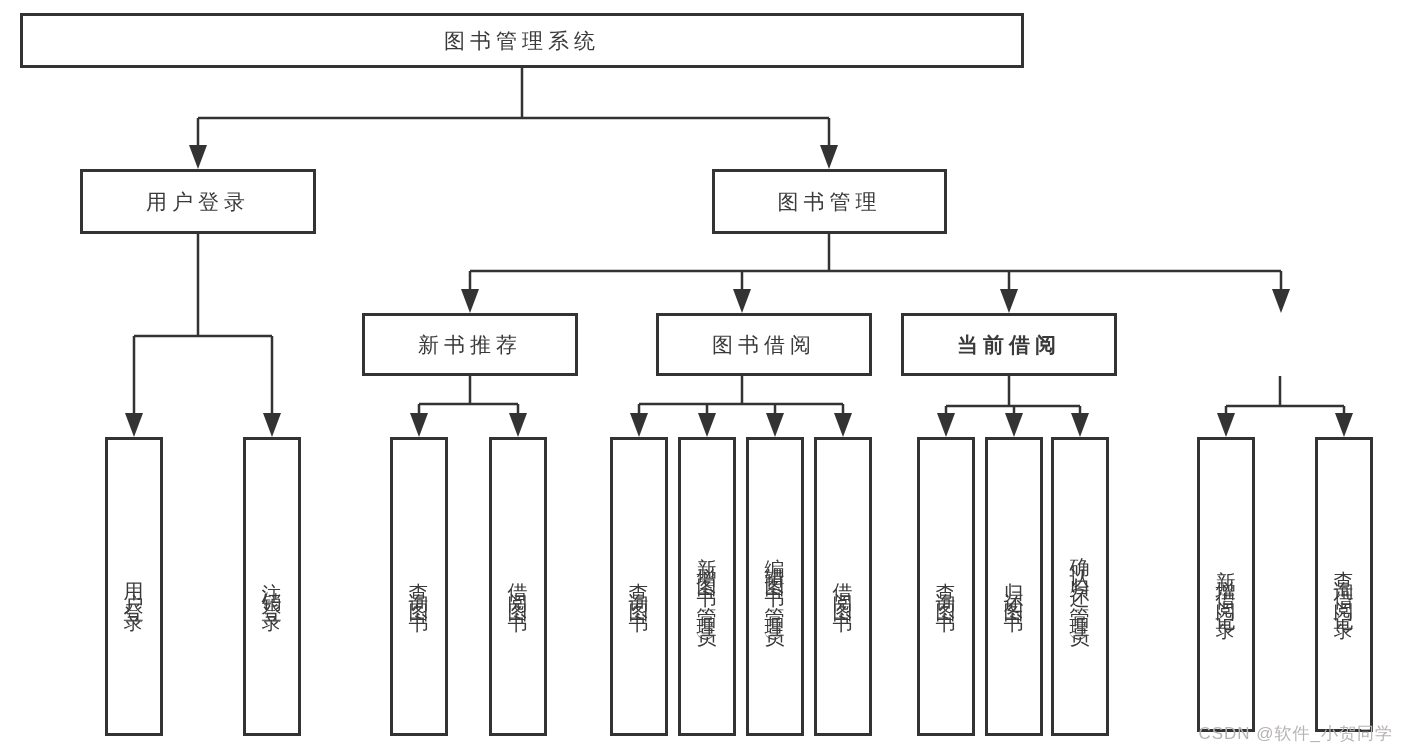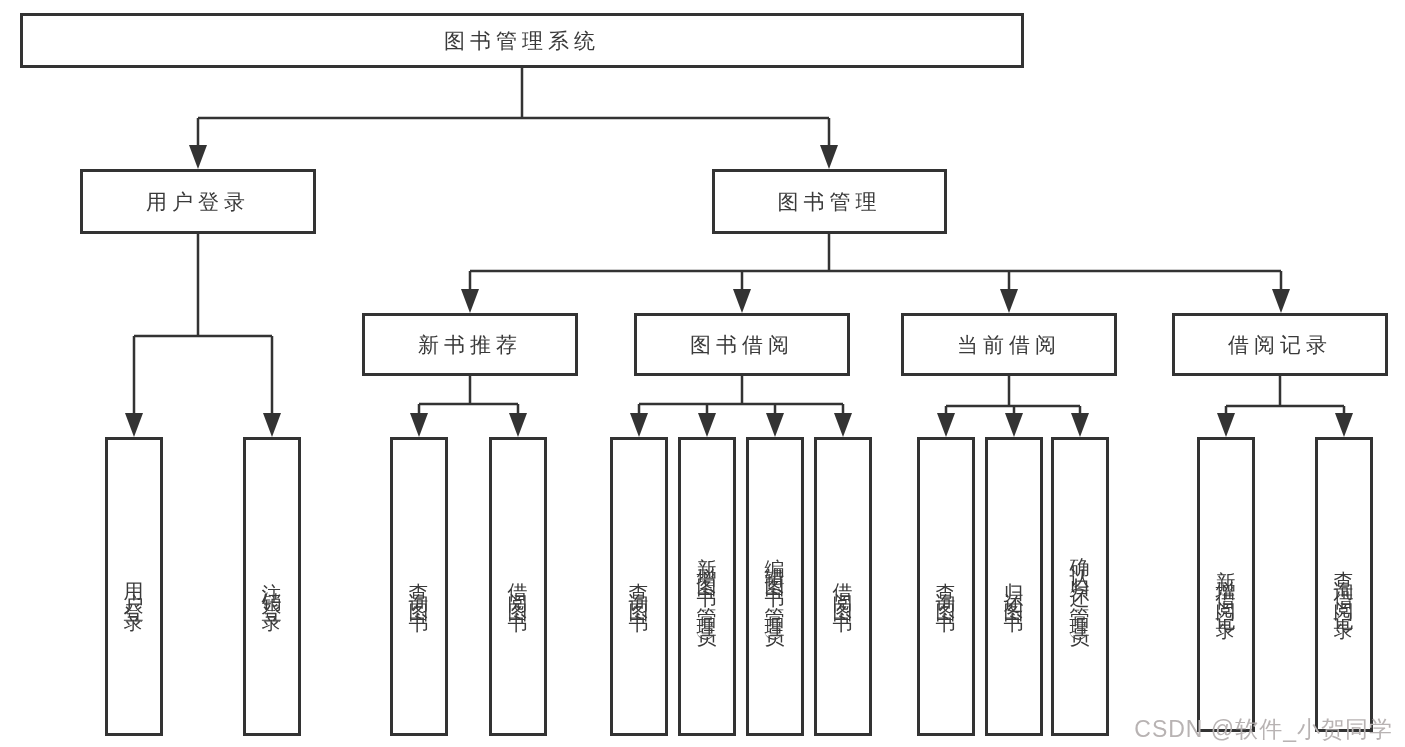--- a/index.html
+++ b/index.html
@@ -46,21 +46,21 @@
     writing-mode:vertical-rl;
     text-orientation:mixed;
     font-size:20px;
     letter-spacing:10px;
     line-height:1;
   }
   .watermark{
     position:absolute;
     right:12px;
     bottom:2px;
-    font-size:23px;
+    font-size:17px;
     color:var(--watermark);
     letter-spacing:1px;
     z-index:2;
     white-space:nowrap;
   }
 </style>
 </head>
 <body>
 
 <div class="canvas">
@@ -97,23 +97,22 @@
       <polygon points="1335,413 1353,413 1344,437"></polygon>
     </g>
   </svg>
 
   <div class="node h-node" style="left:20px;top:13px;width:1004px;height:55px;">图书管理系统</div>
 
   <div class="node h-node" style="left:80px;top:169px;width:236px;height:65px;">用户登录</div>
   <div class="node h-node" style="left:712px;top:169px;width:235px;height:65px;font-family:Liberation Mono, monospace;">图书管理</div>
 
   <div class="node h-node" style="left:362px;top:313px;width:216px;height:63px;">新书推荐</div>
-  <div class="node h-node" style="left:634px;top:313px;width:216px;height:63px;">图书借阅</div>
-  <div class="node h-node" style="left:901px;top:313px;width:216px;height:63px;">当前借阅</div>
-  <div class="node h-node" style="left:1172px;top:313px;width:216px;height:63px;">借阅记录</div>
+  <div class="node h-node" style="left:656px;top:313px;width:216px;height:63px;">图书借阅</div>
+  <div class="node h-node" style="left:901px;top:313px;width:216px;height:63px;font-weight:bold;">当前借阅</div>
 
   <div class="node v-node" style="left:105px;top:437px;width:58px;height:299px;">用户登录</div>
   <div class="node v-node" style="left:243px;top:437px;width:58px;height:299px;">注销登录</div>
 
   <div class="node v-node" style="left:390px;top:437px;width:58px;height:299px;">查询图书</div>
   <div class="node v-node" style="left:489px;top:437px;width:58px;height:299px;">借阅图书</div>
 
   <div class="node v-node" style="left:610px;top:437px;width:58px;height:299px;">查询图书</div>
   <div class="node v-node" style="left:678px;top:437px;width:58px;height:299px;">新增图书（管理员）</div>
   <div class="node v-node" style="left:746px;top:437px;width:58px;height:299px;">编辑图书（管理员）</div>

